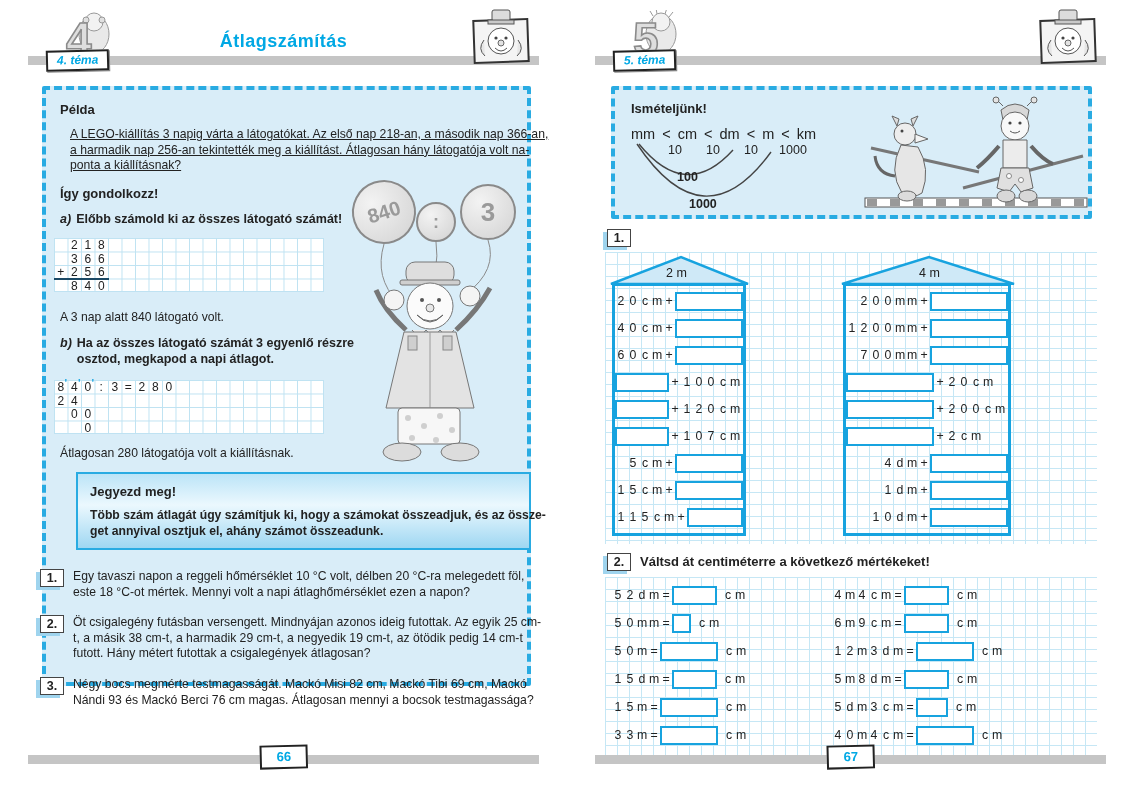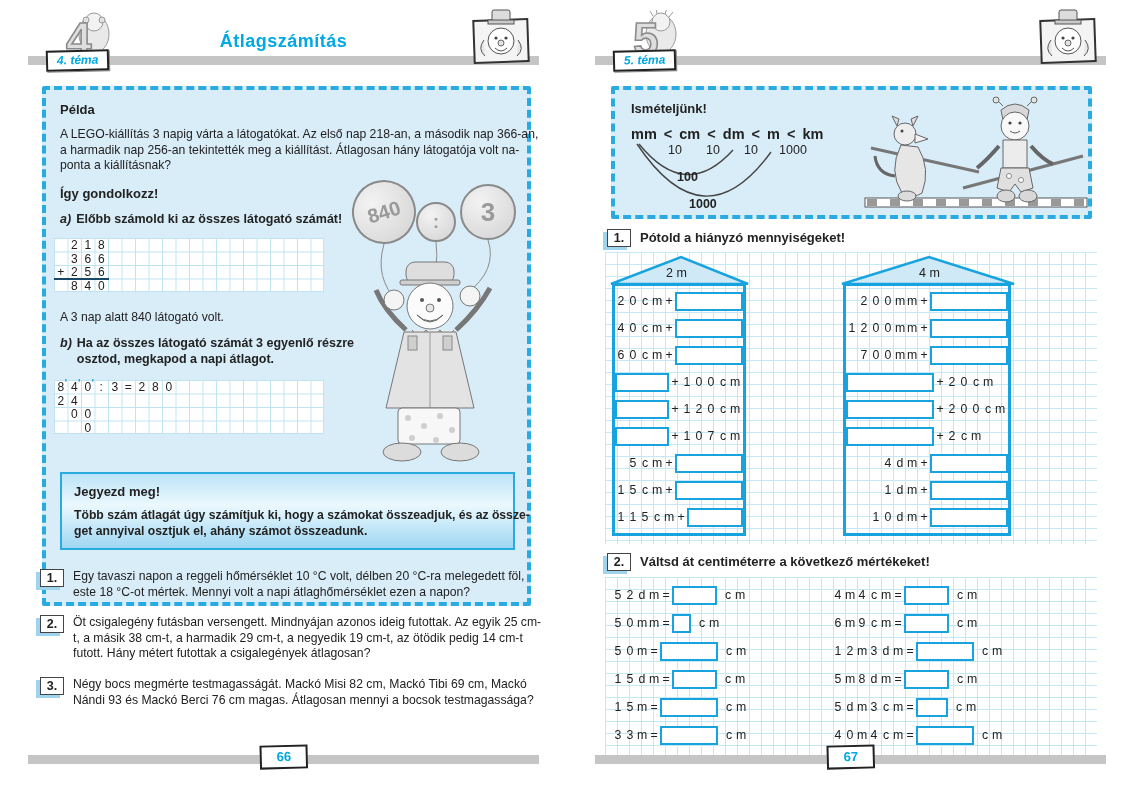--- a/index.html
+++ b/index.html
@@ -55,21 +55,21 @@
 
   
   .e2-col { position:absolute; }
   .e2-row { display:flex; align-items:center; height:20px; margin-bottom:8px; }
 
   
   .bottom-bar { position:absolute; left:28px; right:28px; top:755px; height:9px; background:#c5c5c5; }
   .page-num { position:absolute; left:50%; transform:translateX(-50%) rotate(-1.5deg); top:745px; background:#fff; border:2px solid #222; padding:0 15px; color:#00a8e4; font-weight:bold; font-size:13px; line-height:20px; }
 
   
-  .chain { position:absolute; font-weight:bold; font-size:14.5px; word-spacing:3px; white-space:pre; }
+  .chain { position:absolute; font-weight:normal; font-size:14.5px; word-spacing:3px; white-space:pre; }
   .factor { position:absolute; transform:translateX(-50%); font-weight:normal; font-size:12.5px; }
   .arc-label { position:absolute; font-weight:bold; font-size:12.5px; }
 
   
   .balloon { position:absolute; border-radius:50%; background:radial-gradient(circle at 35% 30%, #f3f3f3, #d2d2d2); border:2px solid #8a8a8a; display:flex; align-items:center; justify-content:center; color:#9a9a9a; font-weight:bold; }
   .illu { position:absolute; }
 </style>
 </head>
 <body>
 
@@ -97,23 +97,23 @@
         <rect x="19" y="12" width="26" height="4" fill="#c9c9c9" stroke="#555"></rect>
         <path d="M15 32 q-7 9 1 16 M49 32 q7 9 -1 16" fill="#e6e6e6" stroke="#555"></path>
         <circle cx="32" cy="33" r="13" fill="#fff" stroke="#555"></circle>
         <circle cx="27" cy="30" r="1.6" fill="#444"></circle>
           <circle cx="37" cy="30" r="1.6" fill="#444"></circle>
         <circle cx="32" cy="35" r="3" fill="#e3e3e3" stroke="#666"></circle>
         <path d="M26 40 q6 6 12 0" fill="#fff" stroke="#555"></path>
       </svg>
     </div>
 
-    <div class="dash-box" style="left:42px; top:86px; width:489px; height:520px;">
+    <div class="dash-box" style="left:42px; top:86px; width:489px; height:600px;">
       <div class="h13" style="position:absolute; left:14px; top:12px;">Példa</div>
-      <div class="txt" style="position:absolute; left:14px; top:37px;">A LEGO-kiállítás 3 napig várta a látogatókat. Az első nap 218-an, a második nap 366-an,
+      <div class="txt" style="position:absolute; left:24px; top:37px;text-decoration:underline;">A LEGO-kiállítás 3 napig várta a látogatókat. Az első nap 218-an, a második nap 366-an,
 a harmadik nap 256-an tekintették meg a kiállítást. Átlagosan hány látogatója volt na-
 ponta a kiállításnak?</div>
       <div class="h13" style="position:absolute; left:14px; top:96px;">Így gondolkozz!</div>
 
       <div style="position:absolute; left:14px; top:122px; display:flex; gap:5px;">
         <span class="h13" style="font-style:italic; font-size:12.5px;">a)</span>
         <span class="h13" style="font-size:12.5px;">Előbb számold ki az összes látogató számát!</span>
       </div>
 
       <div class="num-grid" id="add-grid" style="left: 8px; top: 148px; width: 270px; height: 54px;">
@@ -152,22 +152,23 @@
           <span class="gcell" style="left: 108px; top: 0px; width: 13.5px; height: 13.5px; line-height: 14.5px;">0</span>
           <span class="gcell" style="left: 0px; top: 13.5px; width: 13.5px; height: 13.5px; line-height: 14.5px;">2</span>
           <span class="gcell" style="left: 13.5px; top: 13.5px; width: 13.5px; height: 13.5px; line-height: 14.5px;">4</span>
           <span class="gcell" style="left: 13.5px; top: 27px; width: 13.5px; height: 13.5px; line-height: 14.5px;">0</span>
           <span class="gcell" style="left: 27px; top: 27px; width: 13.5px; height: 13.5px; line-height: 14.5px;">0</span>
           <span class="gcell" style="left: 27px; top: 40.5px; width: 13.5px; height: 13.5px; line-height: 14.5px;">0</span>
           <span class="tickmark" style="left: 10.5px; top: -3px;">'</span>
           <span class="tickmark" style="left: 24px; top: -3px;">'</span>
           <span class="tickmark" style="left: 37.5px; top: -3px;">'</span>
         </div>
-
-      <div class="remember" style="left:14px; top:382px; width:455px; height:78px;padding-left:31px;">
+      <div class="txt" style="position:absolute; left:14px; top:356px;">Átlagosan 280 látogatója volt a kiállításnak.</div>
+
+      <div class="remember" style="left:30px; top:382px; width:455px; height:78px;padding-left:31px;">
         <div class="h13" style="position:absolute; left:12px; top:10px;">Jegyezd meg!</div>
         <div class="txt bold" style="position:absolute; left:12px; top:34px;">Több szám átlagát úgy számítjuk ki, hogy a számokat összeadjuk, és az össze-
 get annyival osztjuk el, ahány számot összeadunk.</div>
       </div>
 
       <div class="illu" style="left:298px; top:78px; width:188px; height:296px;">
         <svg width="188" height="296" viewBox="0 0 188 296" style="position:absolute; left:0; top:0;">
           <path d="M40 76 Q30 110 54 134" fill="none" stroke="#8a8a8a"></path>
           <path d="M92 74 Q96 102 82 128" fill="none" stroke="#8a8a8a"></path>
           <path d="M144 72 Q154 102 122 126" fill="none" stroke="#8a8a8a"></path>
@@ -302,21 +303,20 @@
           <path d="M136 50 q-12 14 -22 22" stroke="#666" stroke-width="4" fill="none"></path>
           <path d="M168 50 q12 14 22 18" stroke="#666" stroke-width="4" fill="none"></path>
           <ellipse cx="143" cy="100" rx="9" ry="6" fill="#d8d8d8" stroke="#666"></ellipse>
           <ellipse cx="165" cy="100" rx="9" ry="6" fill="#d8d8d8" stroke="#666"></ellipse>
         </svg>
       </div>
     </div>
 
     <div class="ex-title-row" style="left:40px; top:229px;">
       <span class="ex-badge">1.</span>
-      <span class="h13" style="line-height:18px;">Pótold a hiányzó mennyiségeket!</span>
     </div>
 
     <div class="graph" style="left:38px; top:252px; width:492px; height:292px;">
       <div class="house-roof" style="left:5px; top:3px;text-align:right;">
         <svg width="139" height="30" viewBox="0 0 139 30">
           <polygon points="1,29 71,2 138,29" fill="#cfe9f7" stroke="#17a3df" stroke-width="2.5"></polygon>
         </svg>
         <span class="roof-label" style="left:56px; top:11px;">2 m</span>
       </div>
       <div class="house-body" id="house-0" style="left:7px; top:31px; width:134px; height:253px;">

